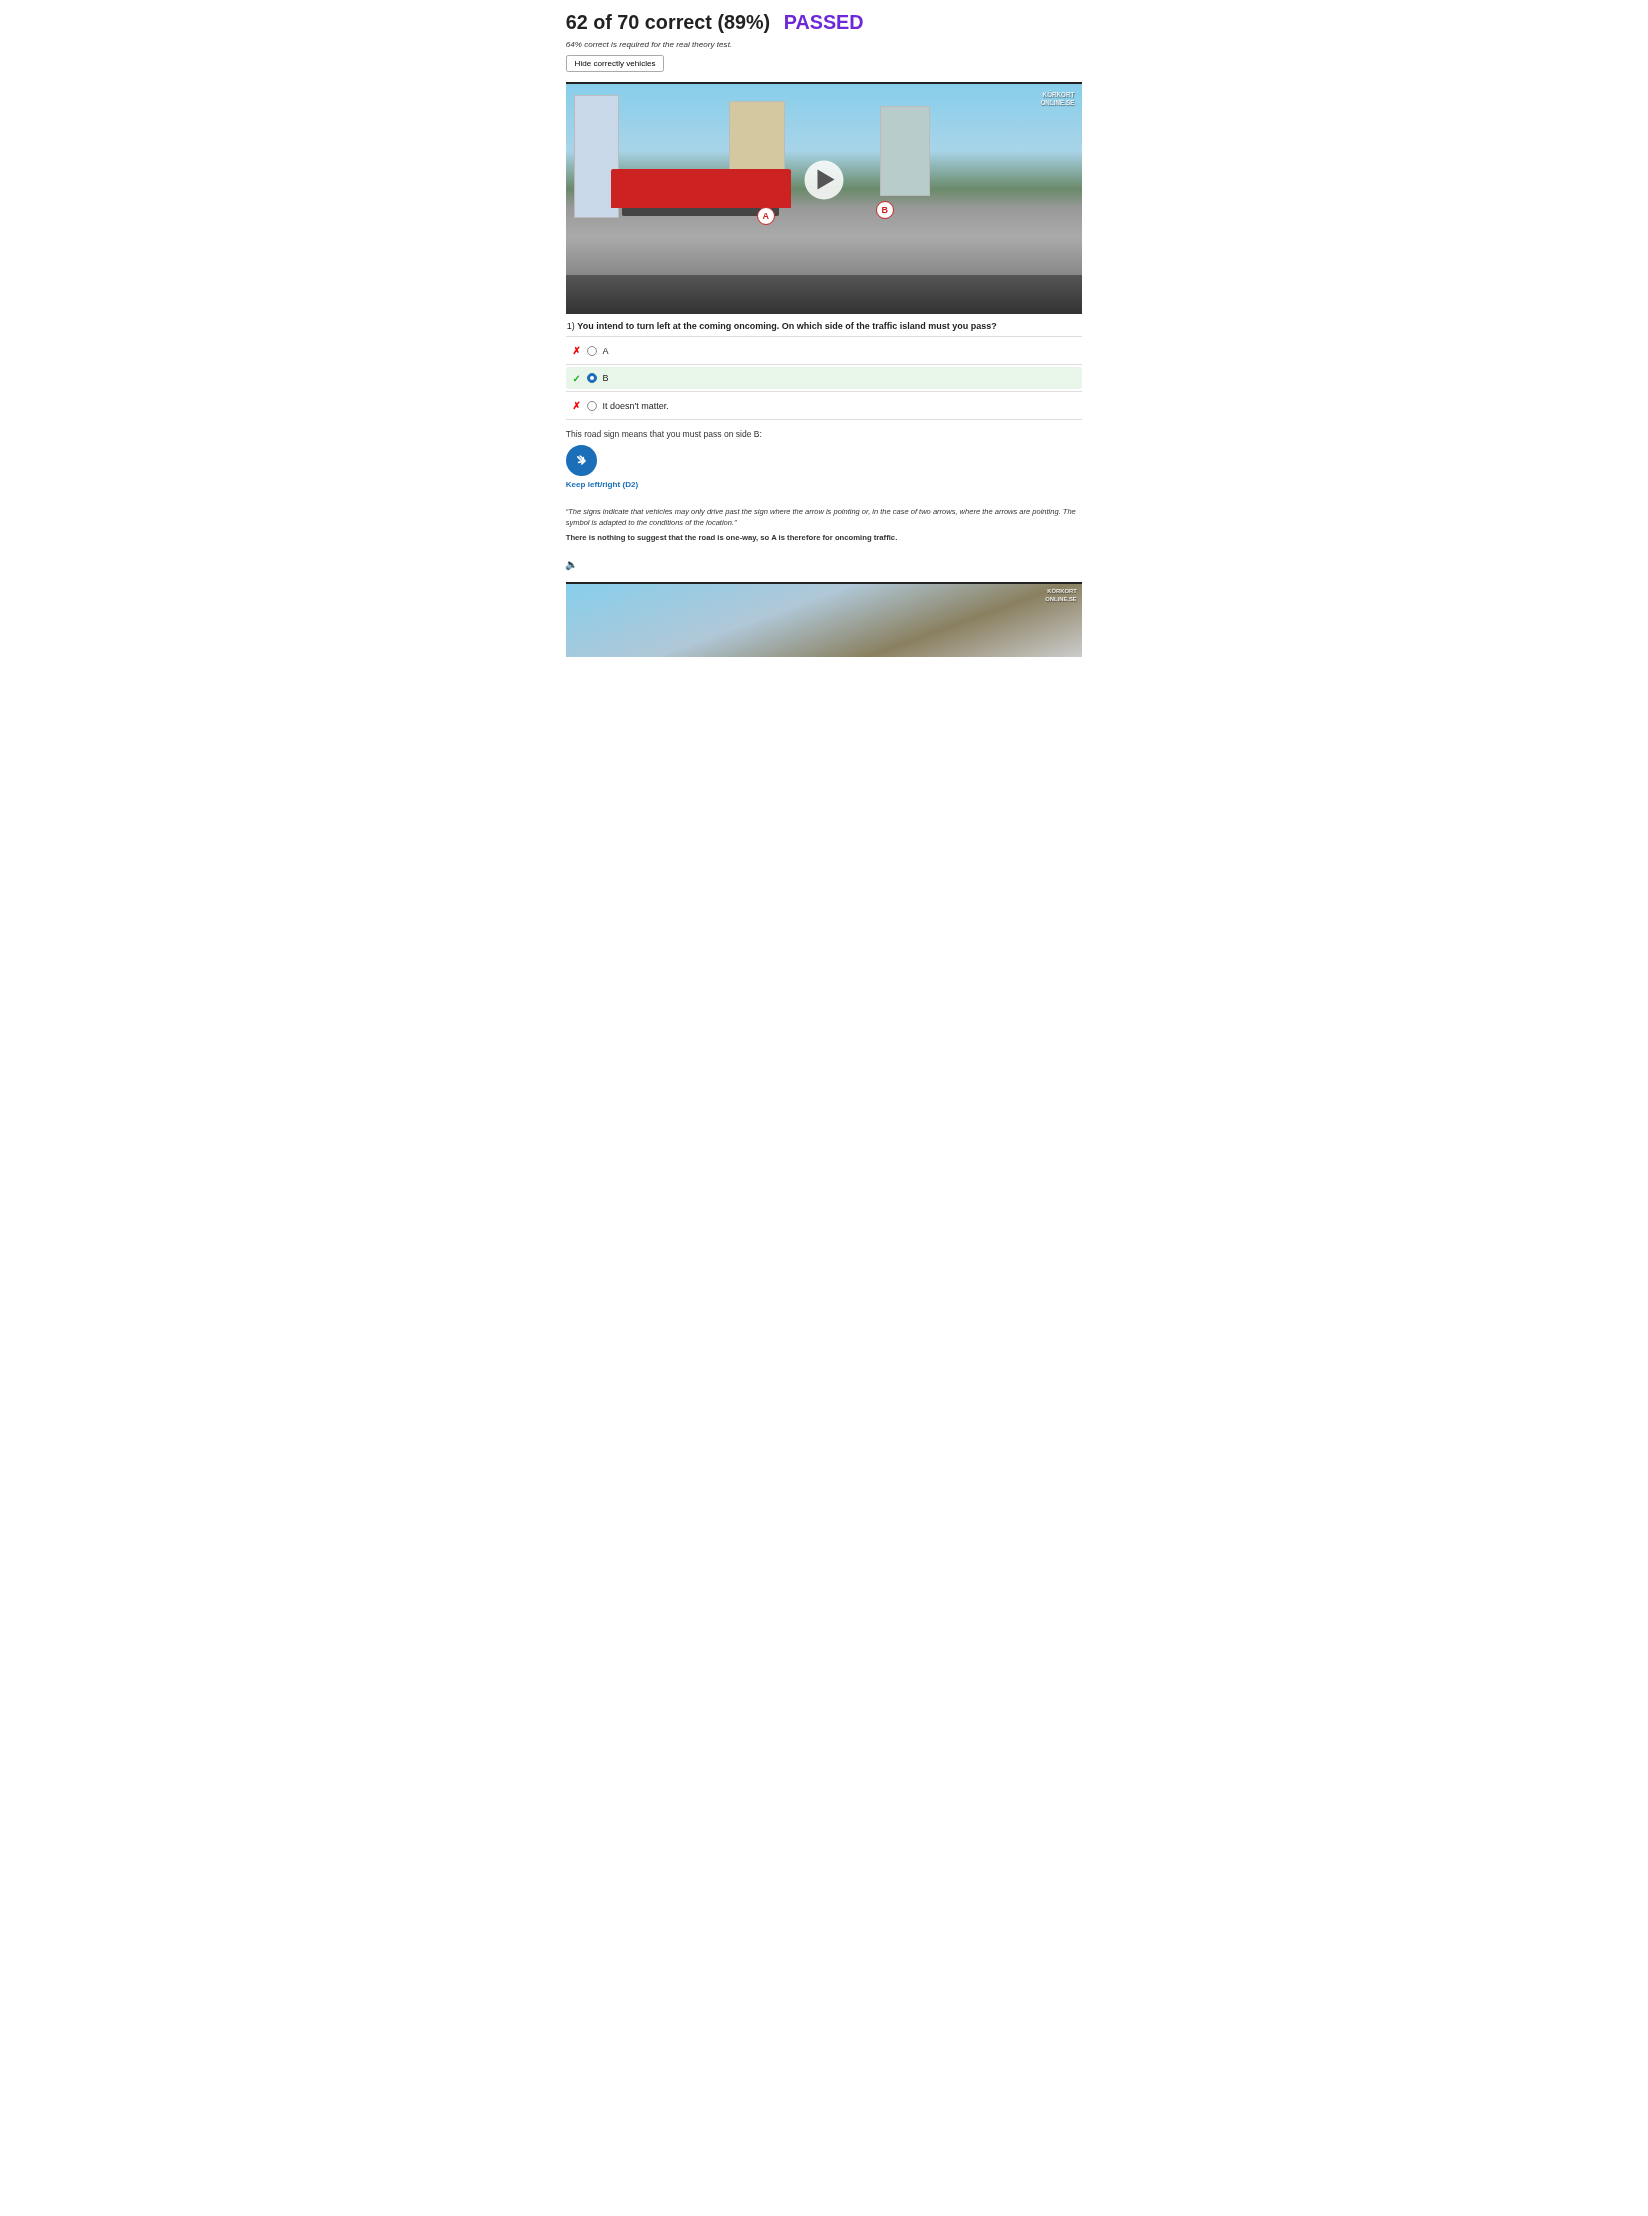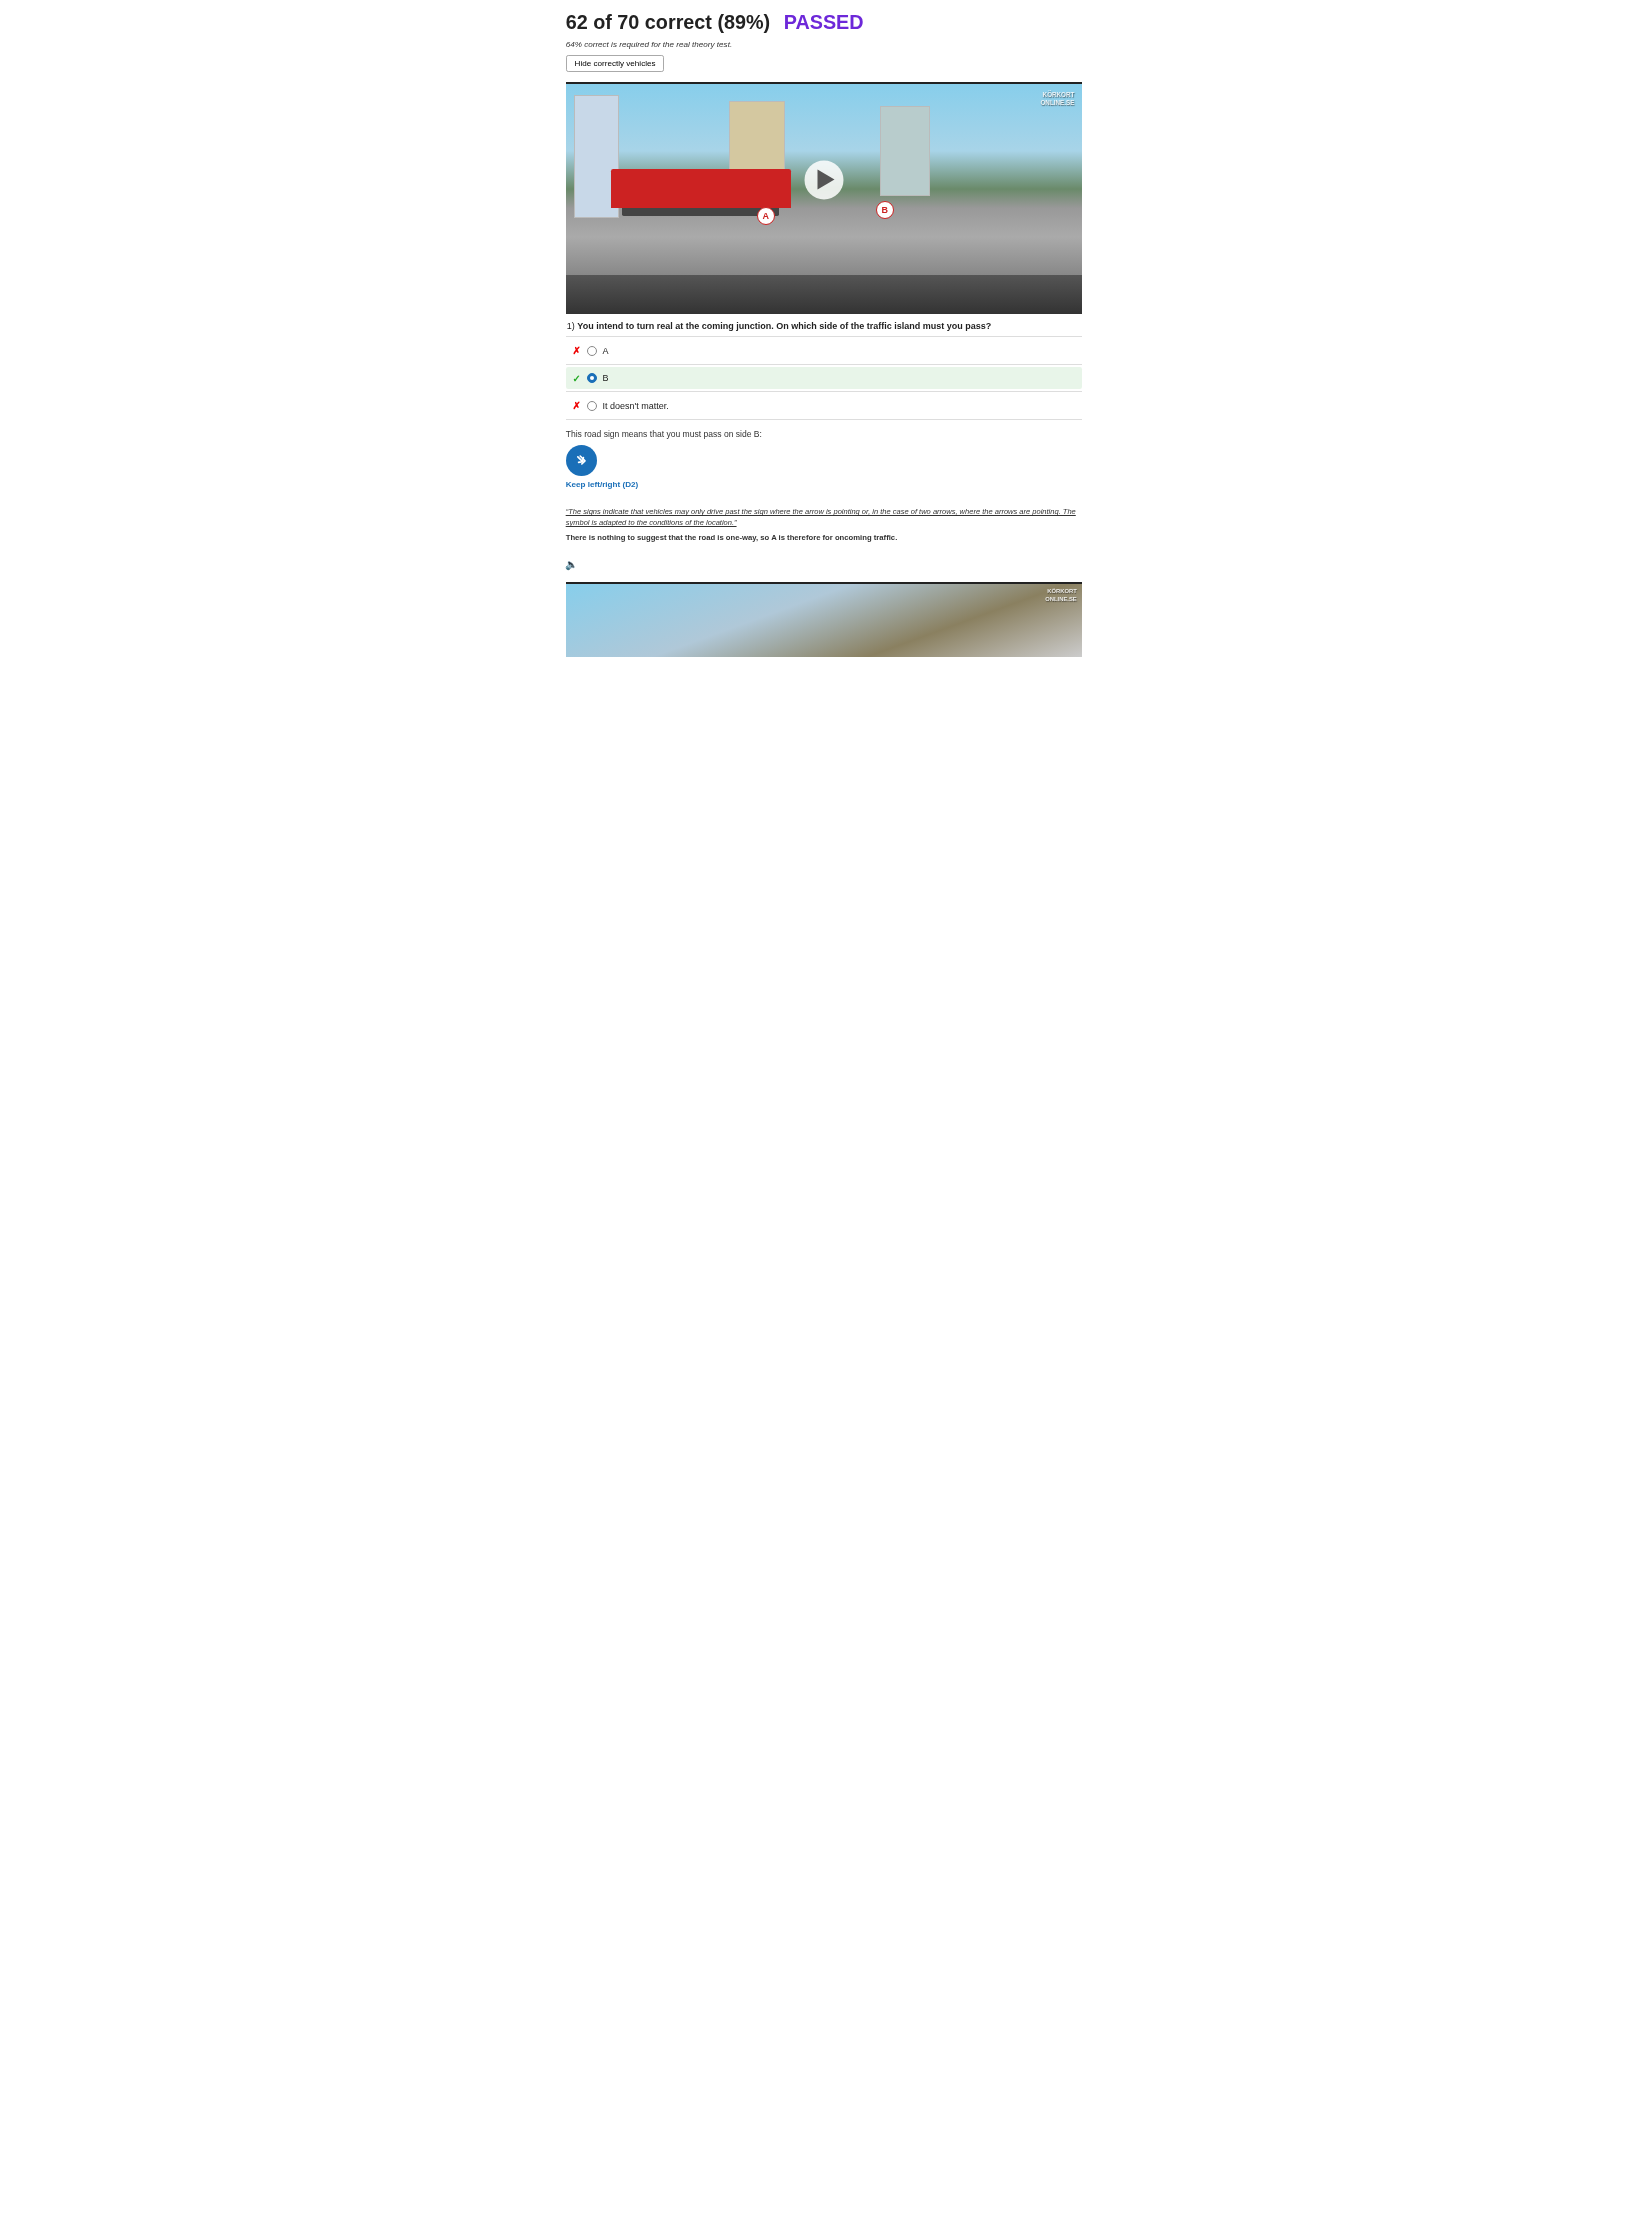--- a/index.html
+++ b/index.html
@@ -274,21 +274,20 @@
       display: block;
       margin-bottom: 17px;
     }
 
     .sign-quote {
       font-style: italic;
       font-size: 0.88em;
       color: #333;
       margin-bottom: 4.5px;
       line-height: 1.5;
-      text-decoration: underline;
     }
 
     .explanation-note {
       font-size: 0.9em;
       color: #333;
       margin-bottom: 12px;
       font-weight: bold;
     }
 
     
@@ -377,21 +376,21 @@
       <div class="watermark">
         KÖRKORT<br>ONLINE.SE
       </div>
     </div>
 
     <div class="dashboard-strip"></div>
   </div>
 
   <p class="question-text">
     <span>1)</span>
-    <strong>You intend to turn real at the coming junction. On which side of the traffic island must you pass?</strong>
+    <strong>You intend to turn left at the coming oncoming. On which side of the traffic island must you pass?</strong>
   </p>
 
   <hr class="thin">
 
   <div class="answer-option wrong">
     <span class="answer-mark mark-wrong">✗</span>
     <div class="radio-circle"></div>
     <span class="answer-label">A</span>
   </div>
 

